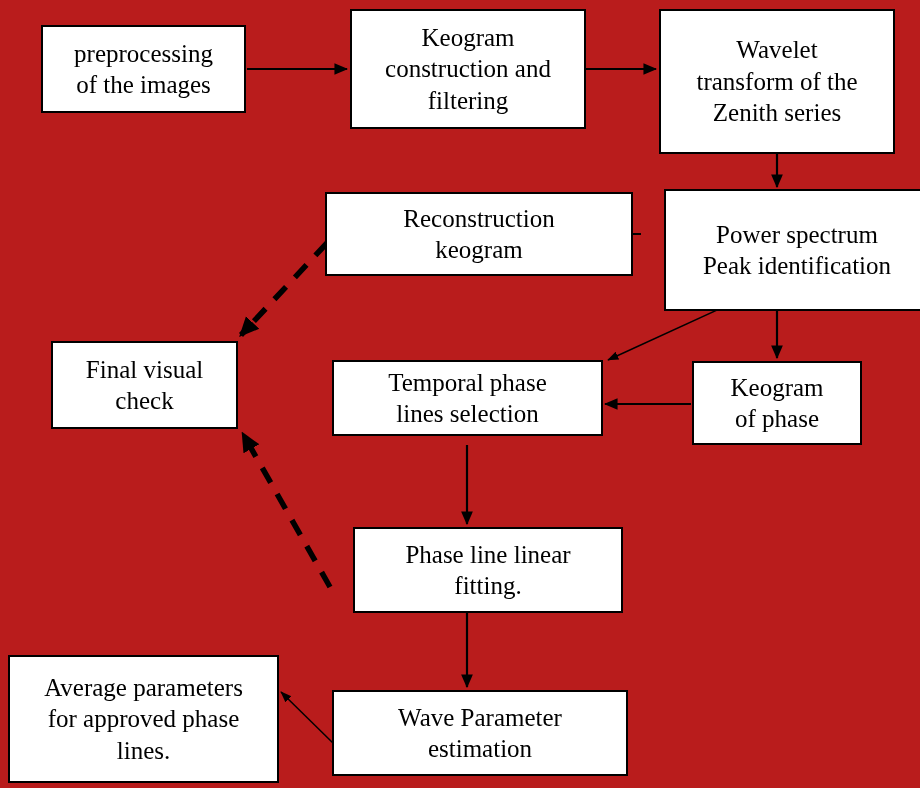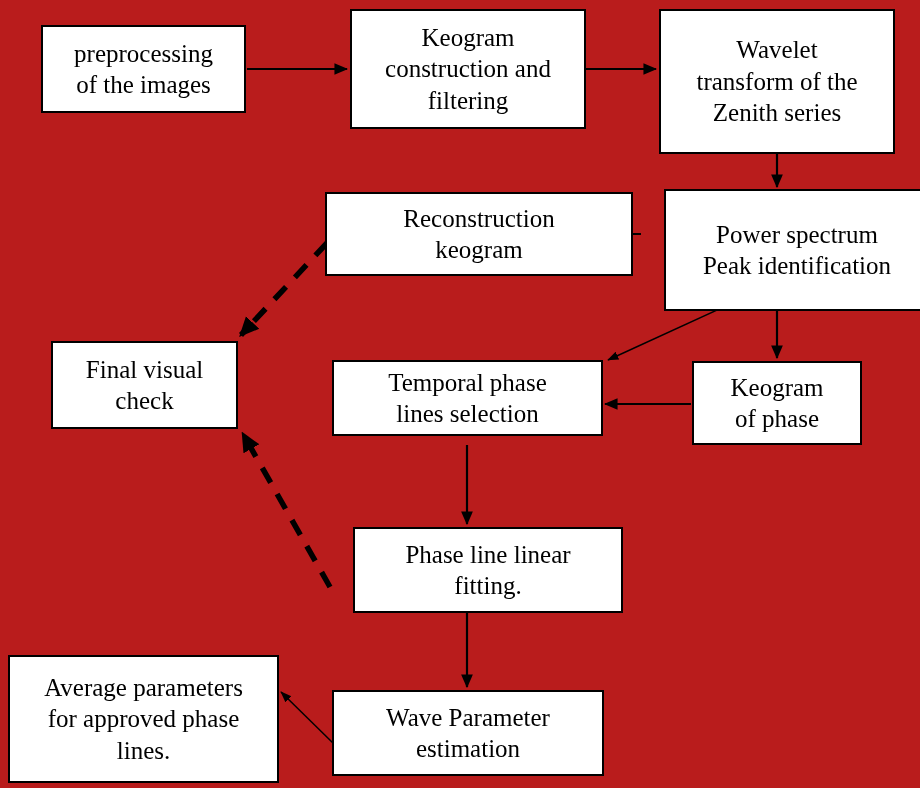--- a/index.html
+++ b/index.html
@@ -127,21 +127,21 @@
   </div>
 
   <div class="node" style="left:692px; top:361px; width:170px; height:84px;">
     <span>Keogram<br>of phase</span>
   </div>
 
   <div class="node" style="left:332px; top:527px; width:270px; height:86px;margin-left:21px;">
     <span>Phase line linear<br>fitting.</span>
   </div>
 
-  <div class="node" style="left:332px; top:690px; width:272px; height:86px;">
+  <div class="node" style="left:332px; top:690px; width:296px; height:86px;">
     <span>Wave Parameter<br>estimation</span>
   </div>
 
   <div class="node" style="left:8px; top:615px; width:271px; height:128px;margin-top:40px;">
     <span>Average parameters<br>for approved phase<br>lines.</span>
   </div>
 
 </div>
 
 </body></html>

